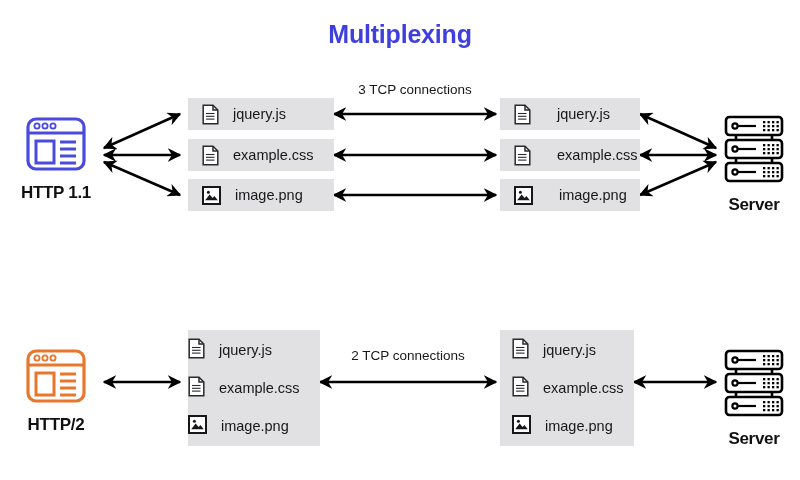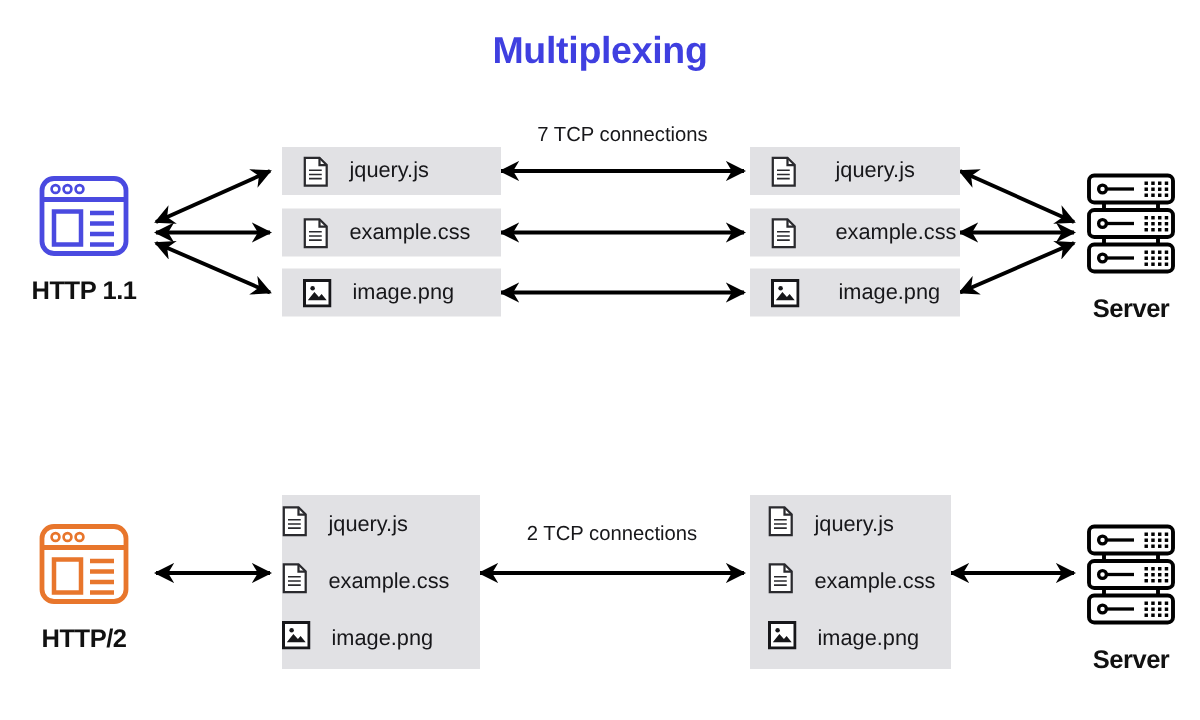--- a/index.html
+++ b/index.html
@@ -151,21 +151,21 @@
         <rect x="11" y="25" width="18" height="22" fill="none" stroke="#4a4ae0" stroke-width="3"></rect>
         <line x1="35" y1="26" x2="51" y2="26" stroke="#4a4ae0" stroke-width="3"></line>
         <line x1="35" y1="33" x2="51" y2="33" stroke="#4a4ae0" stroke-width="3"></line>
         <line x1="35" y1="40" x2="51" y2="40" stroke="#4a4ae0" stroke-width="3"></line>
         <line x1="35" y1="47" x2="51" y2="47" stroke="#4a4ae0" stroke-width="3"></line>
       </svg>
     </span>
     <div class="caption">HTTP 1.1</div>
   </div>
 
-  <div class="conn-label" style="left:325px; top:82px; width:180px;">7 TCP connections</div>
+  <div class="conn-label" style="left:325px; top:82px; width:180px;">3 TCP connections</div>
 
   <div class="chip left-chip" style="left:188px; top:98px; width:146px; height:32px;">
     <span class="file-icon">
       <svg width="17" height="21" viewBox="0 0 17 21" xmlns="http://www.w3.org/2000/svg">
         <path d="M1.2 1.2 H11 L15.8 6 V19.8 H1.2 Z" fill="#ffffff" stroke="#2a2a2e" stroke-width="1.5"></path>
         <path d="M11 1.2 V6 H15.8" fill="none" stroke="#2a2a2e" stroke-width="1.5"></path>
         <line x1="4" y1="9.5" x2="12.5" y2="9.5" stroke="#2a2a2e" stroke-width="1.1"></line>
         <line x1="4" y1="12.3" x2="12.5" y2="12.3" stroke="#2a2a2e" stroke-width="1.1"></line>
         <line x1="4" y1="15.1" x2="12.5" y2="15.1" stroke="#2a2a2e" stroke-width="1.1"></line>
       </svg>

